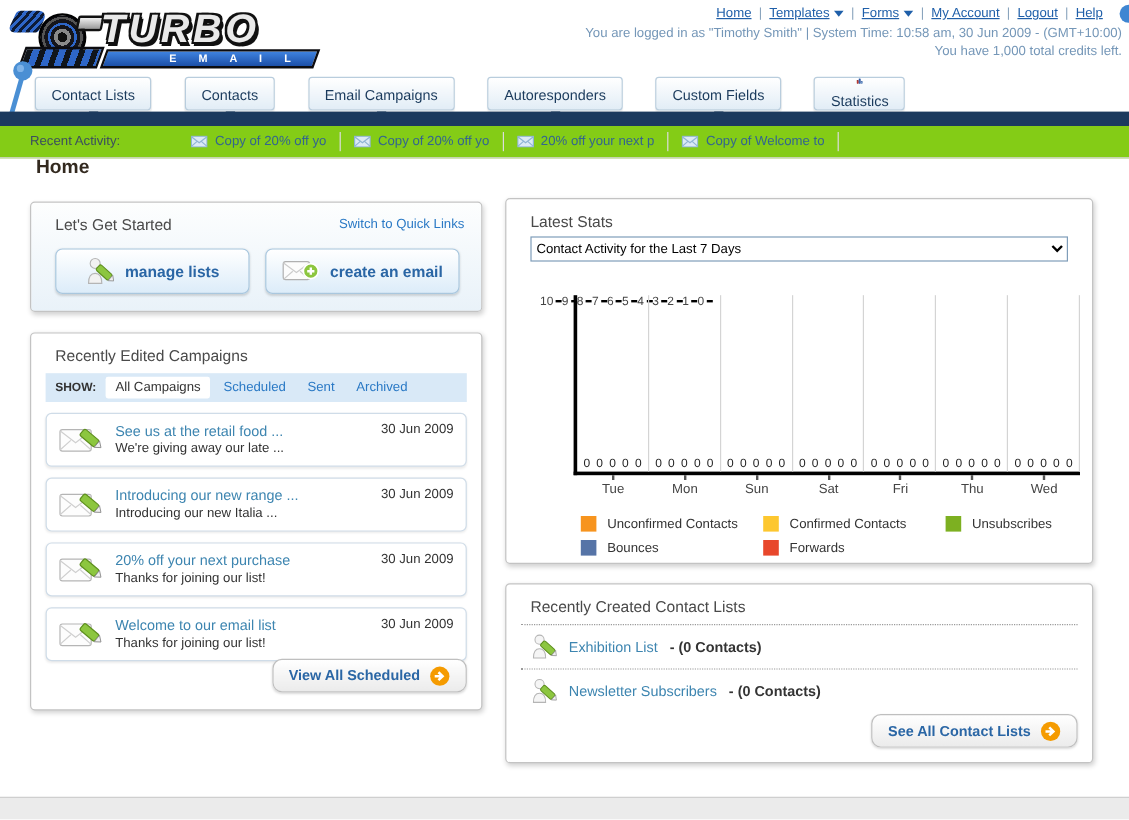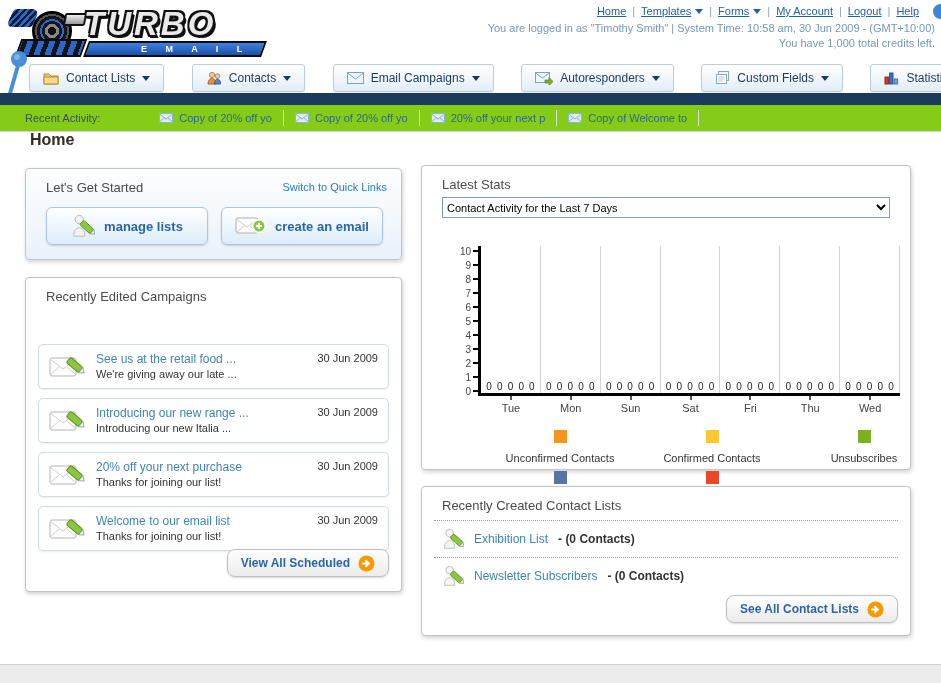--- a/index.html
+++ b/index.html
@@ -29,21 +29,21 @@
   .header-links a { color:#1f5fa9; text-decoration:underline; display:inline-flex; align-items:center; gap:4px; }
   .nav-sep { color:#8aa4bd; margin:0 6px; }
   .dd-arrow { width:0; height:0; border-left:4px solid transparent; border-right:4px solid transparent; border-top:5px solid #1f5fa9; display:inline-block; }
   .help-bubble { position:absolute; top:4px; right:-7px; width:15px; height:15px; border-radius:50%; background:#3f86d2; }
   .header-status { position:absolute; top:21px; right:6px; text-align:right; font-size:11px; color:#7597b8; line-height:15px; }
 
   
   .tab-strip { position:absolute; top:64px; left:0; right:0; height:29px; white-space:nowrap; }
   .tab { display:inline-flex; align-items:center; gap:7px; height:28px; padding:0 13px; margin-right:23px;
     background:linear-gradient(#ffffff,#e2edf6); border:1px solid #b9cddd; border-radius:3px;
-    font-size:12px; color:#1a3a5c; box-shadow:0 1px 1px rgba(0,0,0,0.08); cursor:pointer; vertical-align:top; }
+    font-size:12px; color:#1a3a5c; box-shadow:0 1px 1px rgba(0,0,0,0.08); cursor:pointer; vertical-align:top;flex-direction:column; }
   .tab:first-child { margin-left:29px; }
   .tab .dd-arrow { border-top-color:#1a3a5c; }
   .navy-bar { position:absolute; top:93px; left:0; right:0; height:12px; background:#1c3a5e; }
 
   
   .activity-bar { position:absolute; top:105px; left:0; right:0; height:27px; border-bottom:1px solid #d6d6d6; display:flex; align-items:center; font-size:11px; background:#84cc16; }
   .activity-label { margin-left:25px; color:#3c4e5f; }
   .activity-items { display:flex; margin-left:48px; }
   .activity-item { display:flex; align-items:center; gap:6px; padding:2px 11px; border-right:1px solid #dcdcdc; color:#33658f; cursor:pointer; }
 
@@ -76,31 +76,31 @@
   .pill-btn { position:absolute; display:inline-flex; align-items:center; gap:8px; height:28px; padding:0 13px;
     background:linear-gradient(#ffffff,#ebebeb); border:1px solid #bfbfbf; border-radius:8px; box-shadow:0 1px 2px rgba(0,0,0,0.15);
     color:#2a66a5; font-weight:bold; font-size:12px; cursor:pointer; }
   .view-all { right:12px; bottom:14px; }
 
   
   .stats-panel { left:421px; top:165px; width:490px; height:305px; }
   .stats-select { position:absolute; top:31px; left:20px; right:20px; height:21px; font-size:11px; font-family:"Liberation Sans",sans-serif; border:1px solid #7f9db9; background:#fff; color:#000; }
   .chart-wrap { position:absolute; top:80px; left:28px; right:10px; }
   .chart { display:flex; }
-  .y-axis { width:28px; height:150px; display:flex; flex-direction:column; justify-content:space-between; }
+  .y-axis { width:28px; height:150px; display:flex; flex-direction:row; justify-content:space-between; }
   .ytick { display:flex; align-items:center; justify-content:flex-end; gap:2px; font-size:10px; color:#444; height:10px; }
   .ydash { width:5px; height:2px; background:#000; }
   .plot { flex:1; height:150px; border-left:3px solid #000; border-bottom:3px solid #000; display:flex; }
   .chart-col { flex:1; border-right:1px solid #d4d4d4; position:relative; }
   .col-vals { position:absolute; bottom:1px; left:0; right:0; display:flex; justify-content:space-evenly; font-size:10px; color:#222; }
   .x-axis { display:flex; margin-left:31px; }
   .x-cell { flex:1; text-align:center; font-size:11px; color:#444; }
   .xtick { width:2px; height:4px; background:#555; margin:0 auto 2px; }
   .legend { margin:16px 0 0 34px; display:grid; grid-template-columns:152px 152px 152px; row-gap:7px; font-size:11px; color:#333; }
-  .legend-item { display:flex; align-items:center; gap:9px;flex-direction:column; }
+  .legend-item { display:flex; align-items:center; gap:9px; }
   .swatch { width:13px; height:13px; flex:0 0 auto; }
 
   
   .lists-panel { left:421px; top:486px; width:490px; height:150px; }
   .cl-items { position:absolute; top:33px; left:12px; right:12px; }
   .cl-item { border-top:1px dotted #9a9a9a; display:flex; align-items:center; gap:10px; padding:6px 8px; font-size:12px; cursor:pointer; }
   .cl-link { color:#3d85b0; }
   .cl-detail { color:#333;font-weight:bold; }
   .see-all { right:12px; bottom:12px; }
 
@@ -268,20 +268,33 @@
         <path d="M1 4 L12 12 L23 4 M1 18 L9 11 M23 18 L15 11" fill="none" stroke="#cccccc"></path>
         <circle cx="24" cy="11" r="6.2" fill="#8CC63F" stroke="#ffffff" stroke-width="1.4"></circle>
         <path d="M24 8 v6 M21 11 h6" stroke="#fff" stroke-width="2"></path>
       </svg>
     <span>create an email</span>
   </div>
 </div>
 
 <div class="panel campaigns-panel">
   <div class="panel-title">Recently Edited Campaigns</div>
+  <div class="show-bar">
+    <span class="show-label">SHOW:</span>
+    <div style="display:flex;align-items:center;">
+
+        <span class="filter active">All Campaigns</span>
+
+        <span class="filter">Scheduled</span>
+
+        <span class="filter">Sent</span>
+
+        <span class="filter">Archived</span>
+      </div>
+  </div>
   <div class="campaign-rows">
 
       <div class="campaign-row">
         <svg class="cr-icon" width="37" height="29" viewBox="0 0 37 29">
           <rect x="1" y="6" width="26" height="18" rx="2" fill="#fdfdfd" stroke="#b5b5b5"></rect>
           <path d="M1 7 L14 17 L27 7 M1 23 L10 15 M27 23 L18 15" fill="none" stroke="#cfcfcf"></path>
           <g transform="rotate(40 26 14)">
             <rect x="17" y="10" width="16" height="7" rx="1.7" fill="#8CC63F" stroke="#5e8f1e"></rect>
             <path d="M33 10 l4.5 3.5 -4.5 3.5z" fill="#efefef" stroke="#888" stroke-width="0.7"></path>
           </g>

